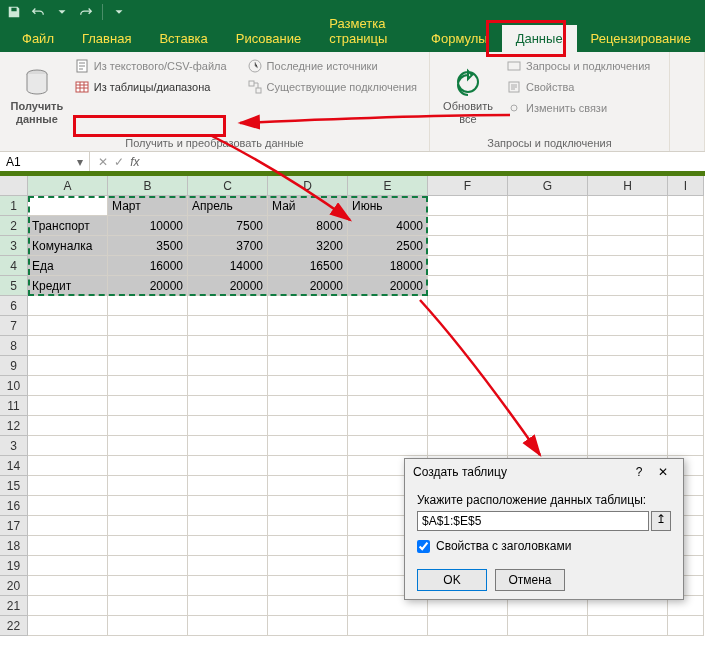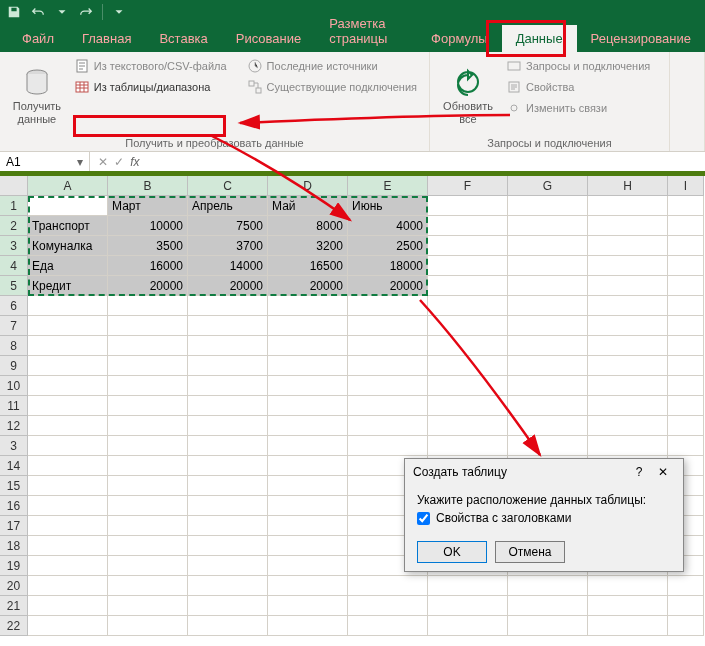--- a/index.html
+++ b/index.html
@@ -4,21 +4,21 @@
 <style>
 * { box-sizing: border-box; margin: 0; padding: 0; font-family: 'Segoe UI', Tahoma, sans-serif; }
 body { width: 705px; height: 646px; background: #fff; overflow: hidden; position: relative; font-size: 12px; }
 
 .qat { height: 24px; background: #0e6837; display: flex; align-items: center; padding: 0 6px; gap: 8px; }
 .qat-icon { width: 16px; height: 16px; color: #cde8d7; display: flex; align-items: center; justify-content: center; }
 .qat-icon svg { width: 14px; height: 14px; }
 .qat-sep { width: 1px; height: 16px; background: rgba(255,255,255,0.25); }
 
 .tabs { height: 28px; background: #0e6837; display: flex; align-items: flex-end; padding-left: 8px; }
-.tab { color: #fca5a5; padding: 6px 14px; font-size: 13px; cursor: pointer; }
+.tab { color: #fde047; padding: 6px 14px; font-size: 13px; cursor: pointer; }
 .tab.active { background: #f3f2f1; color: #0e6837; font-weight: 400; }
 .tab.file { font-weight: 400; }
 
 .ribbon { height: 100px; background: #f3f2f1; border-bottom: 1px solid #d4d0c8; display: flex; }
 .ribbon-group { padding: 4px 8px 2px 8px; display: flex; flex-direction: column; border-right: 1px solid #e2ded6; }
 .ribbon-group-content { flex: 1; display: flex; gap: 4px; }
 .ribbon-group-label { text-align: center; font-size: 11px; color: #666; padding-top: 2px; }
 .big-btn { display: flex; flex-direction: column; align-items: center; justify-content: center; width: 60px; gap: 2px; color: #555; }
 .big-btn-icon { width: 32px; height: 32px; }
 .big-btn-label { font-size: 11px; text-align: center; line-height: 1.1; }
@@ -112,21 +112,21 @@
 </div>
 
 <div class="ribbon">
   <div class="ribbon-group" style="width:430px;">
     <div class="ribbon-group-content">
       <div class="big-btn">
         <svg class="big-btn-icon" viewBox="0 0 32 32">
             <ellipse cx="16" cy="8" rx="10" ry="4" fill="#d9d9d9" stroke="#888"></ellipse>
             <path d="M6 8v16c0 2.2 4.5 4 10 4s10-1.8 10-4V8" fill="#e8e8e8" stroke="#888"></path>
           </svg>
-        <span class="big-btn-label" style="white-space:pre-line;">Получить
+        <span class="big-btn-label" style="white-space:pre-line;font-weight:bold;">Получить
 данные</span>
       </div>
       <div class="small-btns">
         <div class="small-btn">
           <span class="small-btn-icon">
               <svg viewBox="0 0 16 16">
                 <rect x="3" y="2" width="10" height="12" fill="#fff" stroke="#888"></rect>
                 <path d="M5 5h6M5 8h6M5 11h4" stroke="#888"></path>
               </svg>
             </span>
@@ -495,20 +495,24 @@
 </svg>
 
 <div class="dialog">
   <div class="dialog-title">
     <span class="dialog-title-text">Создать таблицу</span>
     <span class="dialog-title-btn">?</span>
     <span class="dialog-title-btn">✕</span>
   </div>
   <div class="dialog-body">
     <div class="dialog-label">Укажите расположение данных таблицы:</div>
+    <div class="dialog-input-row">
+      <input class="dialog-input" value="$A$1:$E$5" style="">
+      <div class="dialog-collapse">↥</div>
+    </div>
     <label class="dialog-check">
       <input type="checkbox" checked="" style="">
       <span>Свойства с заголовками</span>
     </label>
   </div>
   <div class="dialog-buttons">
     <button class="dialog-btn primary">OK</button>
     <button class="dialog-btn">Отмена</button>
   </div>
 </div>

